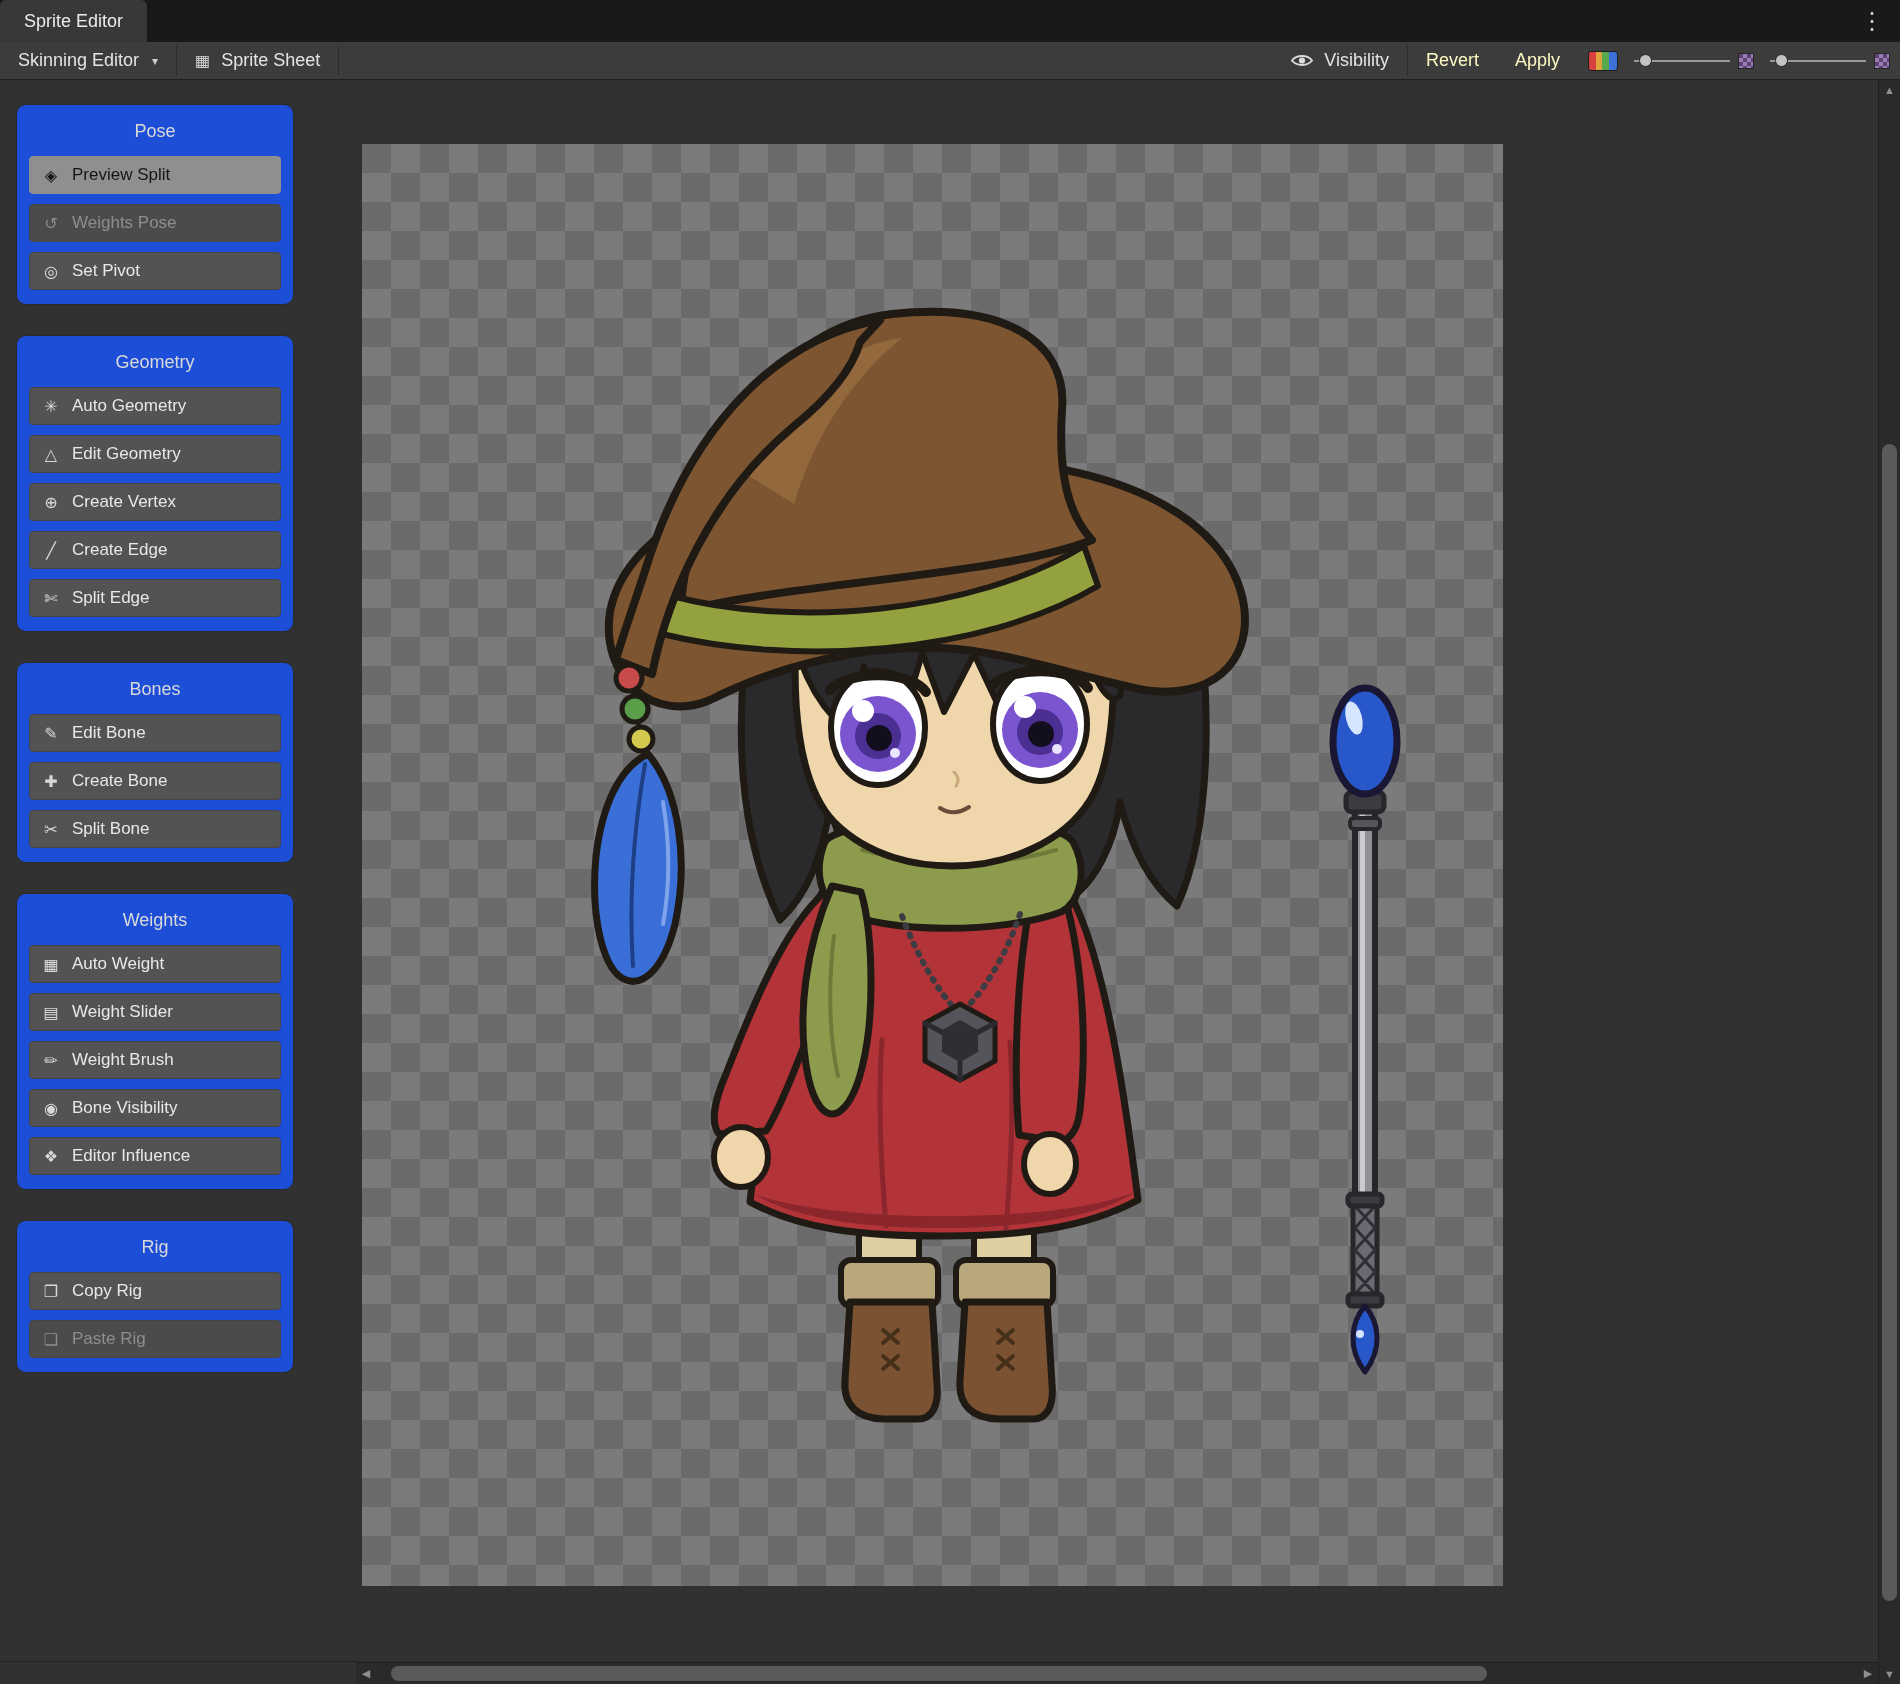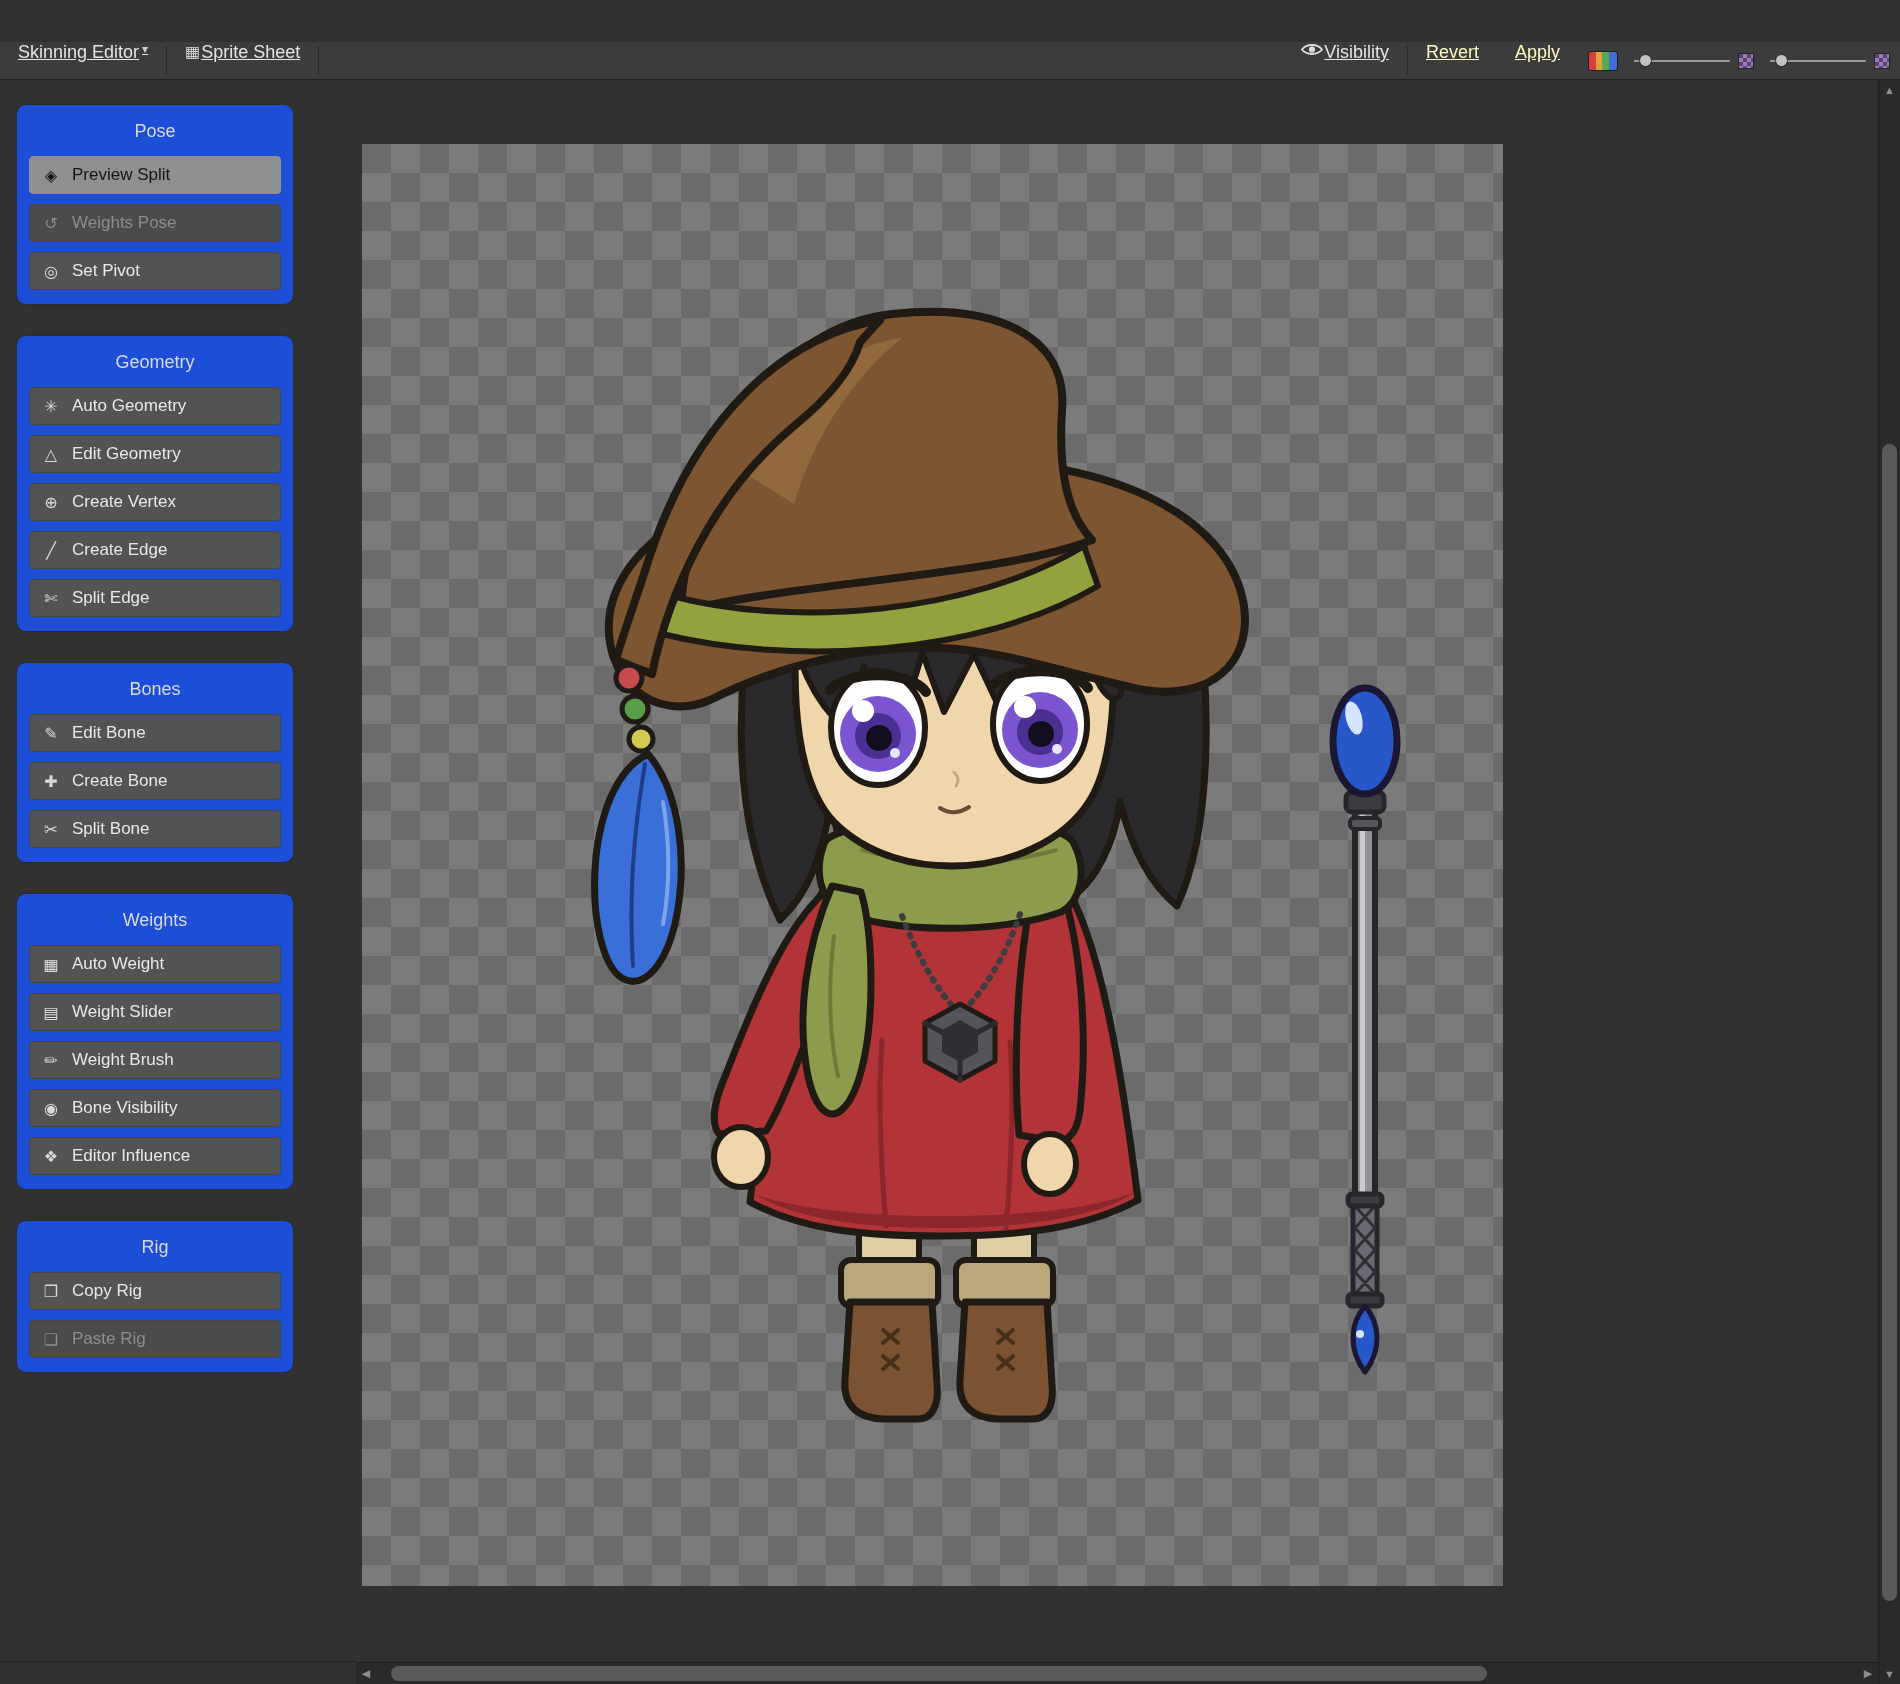--- a/index.html
+++ b/index.html
@@ -11,21 +11,21 @@
   .tabbar { position:absolute; top:0; left:0; right:0; height:42px; background:#191919; }
   .tab { position:absolute; left:0; top:0; height:42px; background:#383838; display:flex; align-items:center;
          padding:0 24px; color:#ececec; font-size:18px; border-radius:6px 6px 0 0; }
   .kebab { position:absolute; right:6px; top:0; height:42px; display:flex; align-items:center;
            color:#c8c8c8; font-size:24px; padding:0 10px; }
 
   
   .toolbar { position:absolute; top:42px; left:0; right:0; height:38px; background:#3c3c3c;
              border-bottom:1px solid #1f1f1f; display:flex; justify-content:space-between; align-items:stretch; }
   .tb-left,.tb-right { display:flex; align-items:stretch; }
-  .tb-item { display:flex; gap:1px; padding:0 18px; color:#e4e4e4; font-size:18px; white-space:nowrap;text-decoration:underline; }
+  .tb-item { display:flex; align-items:center; gap:11px; padding:0 18px; color:#e4e4e4; font-size:18px; white-space:nowrap; }
   .tb-item.dim { color:#fef9c3; }
   .caret { font-size:12px; margin-left:2px; color:#cfcfcf; }
   .tb-sep { width:1px; background:#2a2a2a; margin:4px 0; }
   .tb-icon { font-size:16px; color:#cfcfcf; }
   .swatch { width:30px; height:20px; align-self:center; margin:0 10px; border:1px solid #1f1f1f; border-radius:3px;
             background:linear-gradient(90deg,#d84040 0 25%,#e0a33a 25% 45%,#58a84e 45% 70%,#3f6fd8 70% 100%); }
   .slider { width:96px; height:38px; position:relative; align-self:center; margin:0 6px; }
   .slider::before { content:""; position:absolute; left:0; right:0; top:18px; height:2px; background:#9a9a9a; }
   .knob { position:absolute; left:5px; top:12px; width:13px; height:13px; border-radius:50%;
           background:#c2c2c2; border:1px solid #262626; }
@@ -66,20 +66,26 @@
   .hscroll .scroll-arrow { width:20px; height:auto; }
   .htrack { position:relative; flex:1; }
   .hthumb { position:absolute; top:3px; bottom:3px; left:1%; width:74%; background:#5a5a5a; border-radius:8px; }
   .footer-line { position:absolute; left:0; width:356px; bottom:22px; height:1px; background:#242424; }
 </style>
 </head>
 <body>
 
 <div class="app">
 
+  <div class="tabbar">
+    <div class="tab">
+      <span>Sprite Editor</span>
+    </div>
+    <div class="kebab">⋮</div>
+  </div>
 
   <div class="toolbar">
     <div class="tb-left">
       <div class="tb-item">
         <span>Skinning Editor</span>
         <span class="caret">▾</span>
       </div>
       <div class="tb-sep"></div>
       <div class="tb-item">
         <span class="tb-icon">▦</span>

